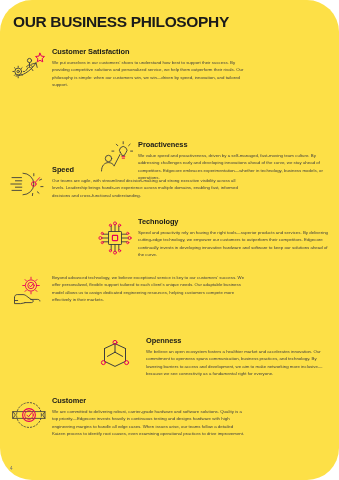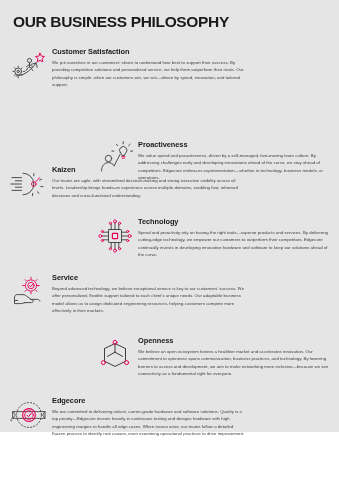--- a/index.html
+++ b/index.html
@@ -10,25 +10,26 @@
   body {
     width: 339px;
     height: 480px;
     overflow: hidden;
     font-family: "Liberation Sans", sans-serif;
     color: #231f20;
     position: relative;
   }
   .page {
     width: 339px;
-    height: 432px;
+    height: 480px;
     position: relative;
-    background: #e5e5e5;
+    background: #fde047;
     box-sizing: border-box;
     padding: 0;
+    border-radius: 32px;
   }
   .page-title {
     position: absolute;
     left: 13px;
     top: 13px;
     font-size: 15.5px;
     font-weight: bold;
     letter-spacing: -0.35px;
     color: #1a1a1a;
     font-family: "Liberation Sans", sans-serif;
@@ -124,26 +125,26 @@
     <span class="icon-wrap">
       <svg viewBox="0 0 38 38" fill="none" stroke="#3d3d3d" stroke-width="0.9" stroke-linecap="round" stroke-linejoin="round">
         <path d="M13 8.2 A10.8 10.8 0 1 1 13 29.8"></path>
         <path d="M23.8 8.6 v2.2 M31.6 14.2 l-2.0 0.9 M33.0 21.6 h-2.2 M29.0 28.2 l-1.7-1.4 M22.4 30.6 l0.3-2.2"></path>
         <circle cx="23.8" cy="19" r="2.3" stroke="#e6005a"></circle>
         <path d="M25.3 17.3 L29.6 12.6" stroke="#e6005a"></path>
         <path d="M2.0 12.6 h9.5 M0.8 19 h10.6 M2.0 25.4 h9.5 M5.4 15.8 h6.4 M5.4 22.2 h6.4"></path>
       </svg>
     </span>
     <div class="block-body">
-      <div class="block-heading">Kaizen</div>
+      <div class="block-heading">Speed</div>
       <p class="block-text">Our teams are agile, with streamlined decision-making and strong executive visibility across all levels. Leadership brings hands-on experience across multiple domains, enabling fast, informed decisions and cross-functional understanding.</p>
     </div>
   </div>
 
-  <div class="block right" style="top:217px;">
+  <div class="block right" style="top:217px;align-items:center;">
     <span class="icon-wrap">
       <svg viewBox="0 0 38 38" fill="none" stroke="#3d3d3d" stroke-width="0.9" stroke-linecap="round" stroke-linejoin="round">
         <rect x="12.5" y="12.5" width="13" height="13" rx="0.6"></rect>
         <rect x="16.4" y="16.4" width="5.2" height="5.2" rx="0.5" stroke="#e6005a" stroke-width="1.2"></rect>
         <path d="M15.2 12.5 v-5.4 M19 12.5 v-7.2 M22.8 12.5 v-5.4 M15.2 25.5 v5.4 M19 25.5 v7.2 M22.8 25.5 v5.4 M12.5 15.2 h-5.4 M12.5 19 h-7.2 M12.5 22.8 h-5.4 M25.5 15.2 h5.4 M25.5 19 h7.2 M25.5 22.8 h5.4"></path>
         <circle cx="19" cy="4.4" r="1.5" stroke="#e6005a"></circle>
         <circle cx="19" cy="33.6" r="1.5" stroke="#e6005a"></circle>
         <circle cx="4.4" cy="19" r="1.5" stroke="#e6005a"></circle>
         <circle cx="33.6" cy="19" r="1.5" stroke="#e6005a"></circle>
         <circle cx="6.3" cy="14.4" r="1.1" stroke="#e6005a"></circle>
@@ -172,26 +173,25 @@
           <path d="M21 6.1 v-1.9 M21 18.9 v1.9 M14.6 12.5 h-1.9 M27.4 12.5 h1.9 M16.5 8 l-1.4-1.4 M25.5 17 l1.4 1.4 M25.5 8 l1.4-1.4 M16.5 17 l-1.4 1.4"></path>
         </g>
         <path d="M4.5 24.4 C4.5 22.6 5.7 21.6 7.2 21.6 h5.8 c1.5 0 2.6 0.7 3.6 1.5 l4.4 3.3"></path>
         <path d="M21 26.4 c1.4 0 2.2 0.8 2.2 1.7 0 0.9-0.8 1.5-1.9 1.5 h-6.5"></path>
         <path d="M4.5 24.4 v6.2 h6.0 c1.9 0 3.4-0.8 4.6-1.0"></path>
         <path d="M21 26.4 h6.3 c1.6 0 2.6 0.6 2.6 1.6"></path>
         <path d="M4.5 27.5 h3.2"></path>
       </svg>
     </span>
     <div class="block-body">
-      <div class="block-heading">Service</div>
       <p class="block-text">Beyond advanced technology, we believe exceptional service is key to our customers' success. We offer personalized, flexible support tailored to each client's unique needs. Our adaptable business model allows us to assign dedicated engineering resources, helping customers compete more effectively in their markets.</p>
     </div>
   </div>
 
-  <div class="block right" style="top:336px;">
+  <div class="block right" style="top:336px;gap:8px;">
     <span class="icon-wrap">
       <svg viewBox="0 0 38 38" fill="none" stroke="#3d3d3d" stroke-width="1" stroke-linecap="round" stroke-linejoin="round">
         <path d="M8.5 12.5 L19 7.6 L29.5 12.5"></path>
         <path d="M8.5 12.5 v12.8 L19 30.4 L29.5 25.3 v-12.8"></path>
         <path d="M19 7.6 v8.6 M19 16.2 L11.4 20.4 M19 16.2 L26.6 20.4"></path>
         <circle cx="19" cy="6.4" r="2.0" stroke="#e6005a"></circle>
         <circle cx="7.4" cy="26.6" r="2.0" stroke="#e6005a"></circle>
         <circle cx="30.6" cy="26.6" r="2.0" stroke="#e6005a"></circle>
       </svg>
     </span>
@@ -206,20 +206,20 @@
       <svg viewBox="0 0 38 38" fill="none" stroke="#3d3d3d" stroke-width="0.85" stroke-linecap="round" stroke-linejoin="round">
         <circle cx="19" cy="19" r="12.4" stroke-dasharray="1.4 1.9"></circle>
         <path d="M3.0 15.6 h32 v6.8 h-32 Z"></path>
         <path d="M3.0 15.6 l2.4 3.4 -2.4 3.4 M35.0 15.6 l-2.4 3.4 2.4 3.4"></path>
         <circle cx="19" cy="19" r="6.4" stroke="#e6005a" stroke-width="1.1"></circle>
         <circle cx="19" cy="19" r="4.3" stroke="#e6005a" stroke-width="0.9"></circle>
         <path d="M16.9 19.1 l1.6 1.7 2.8-3.5" stroke="#e6005a" stroke-width="1"></path>
       </svg>
     </span>
     <div class="block-body">
-      <div class="block-heading">Edgecore</div>
+      <div class="block-heading">Customer</div>
       <p class="block-text">We are committed to delivering robust, carrier-grade hardware and software solutions. Quality is a top priority—Edgecore invests heavily in continuous testing and designs hardware with high engineering margins to handle all edge cases. When issues arise, our teams follow a detailed Kaizen process to identify root causes, even examining operational practices to drive improvement.</p>
     </div>
   </div>
 
   <div class="page-number">4</div>
 
 </div>
 
 </body></html>

